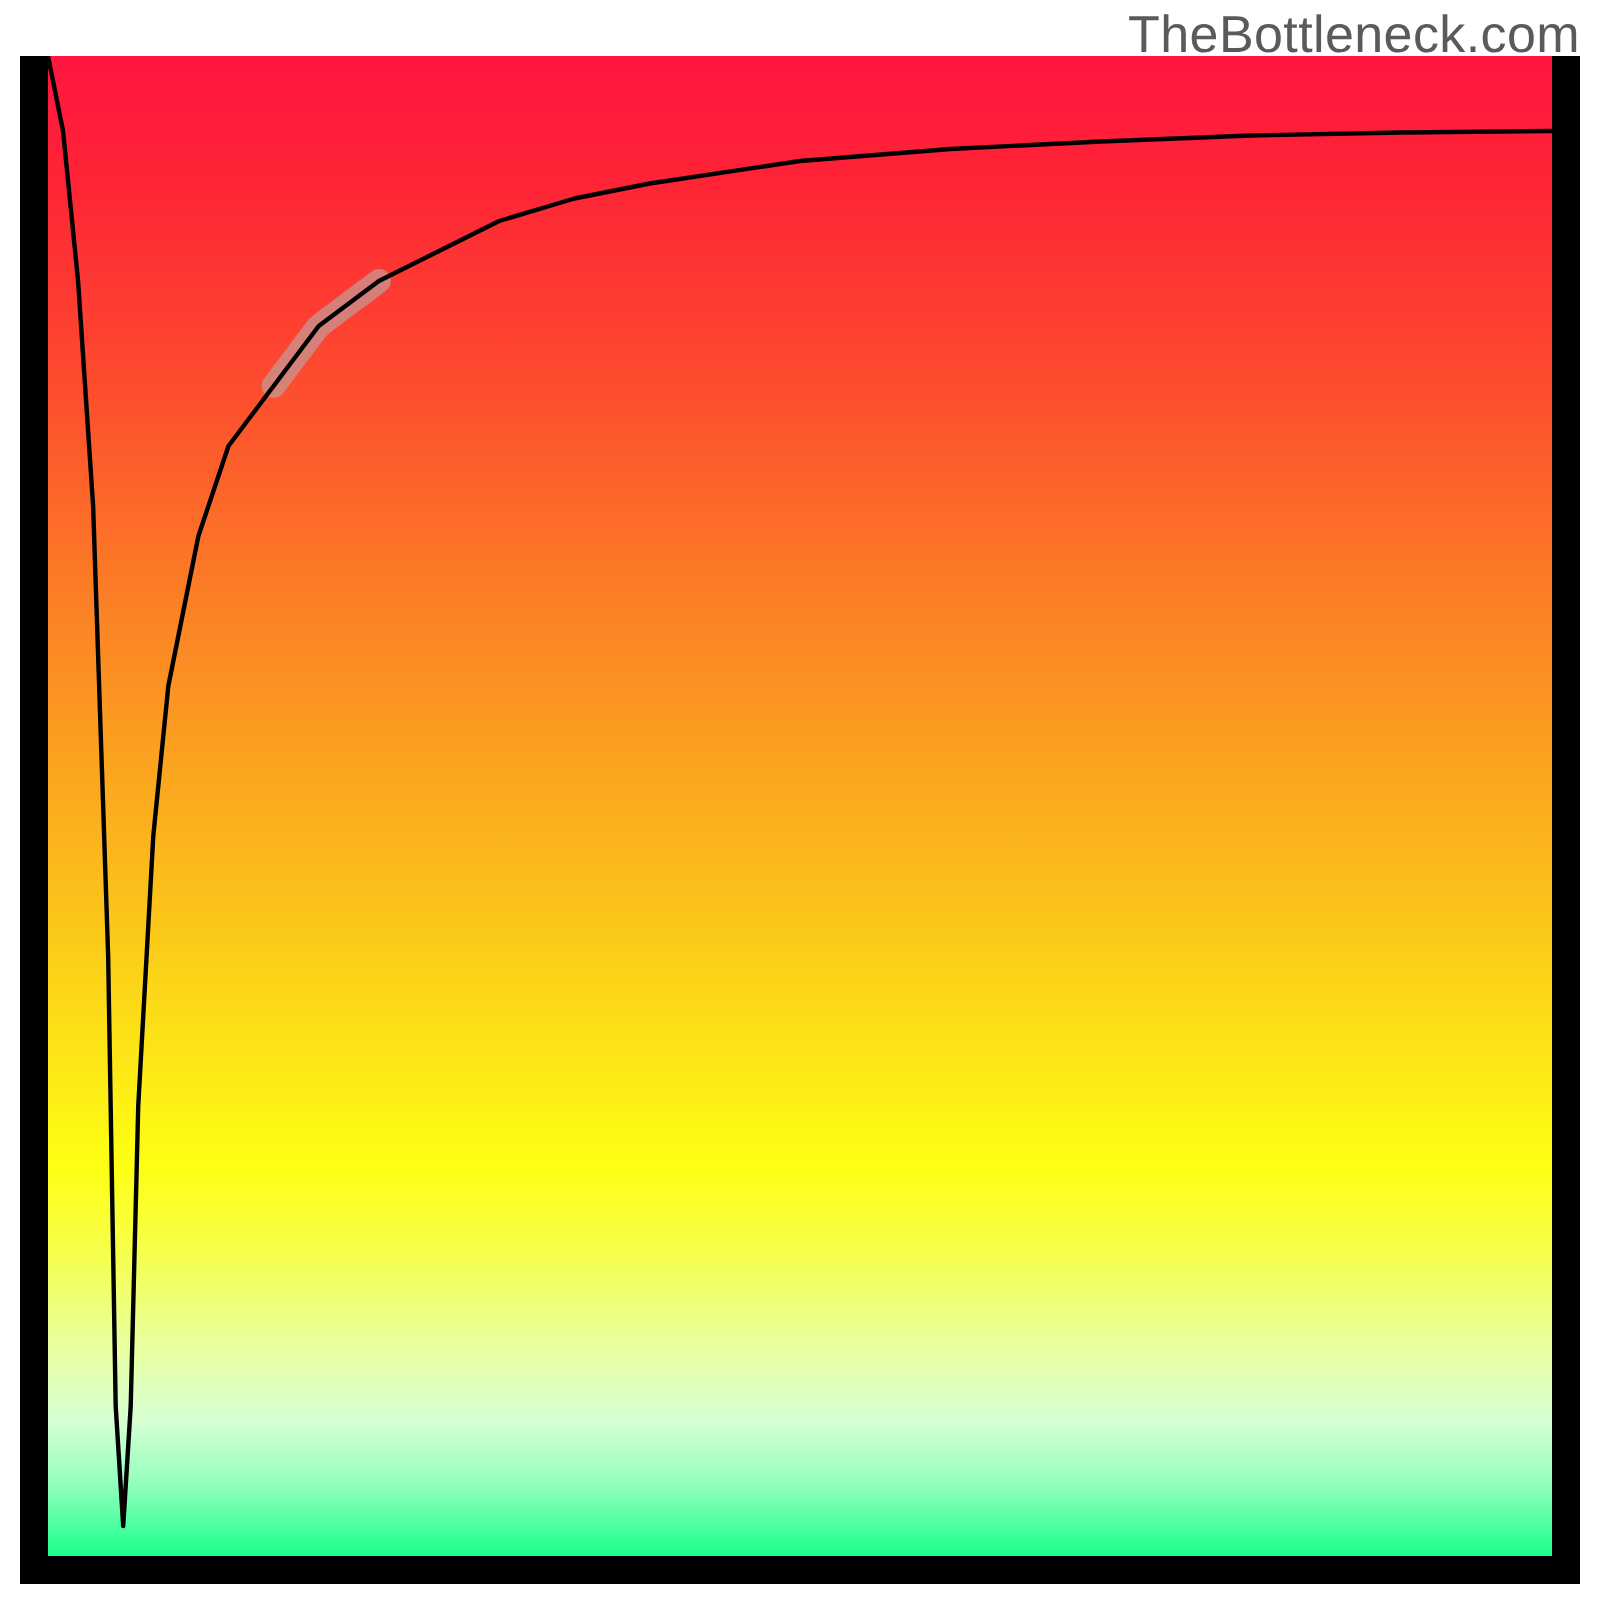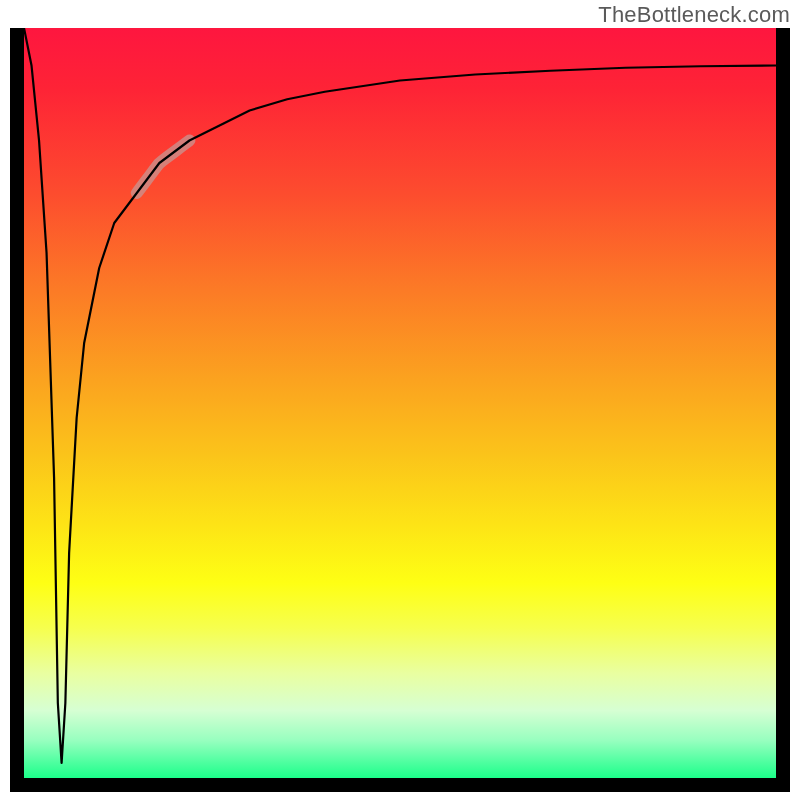--- a/index.html
+++ b/index.html
@@ -13,21 +13,21 @@
   }
   .stage {
     position: relative;
     width: 800px;
     height: 800px;
   }
   .attribution {
     position: absolute;
     top: 2px;
     right: 10px;
-    font-size: 22px;
+    font-size: 26px;
     font-weight: 400;
     color: #5a5a5a;
     letter-spacing: 0.2px;
     z-index: 50;
   }
   .frame {
     position: absolute;
     left: 10px;
     top: 28px;
     width: 780px;

